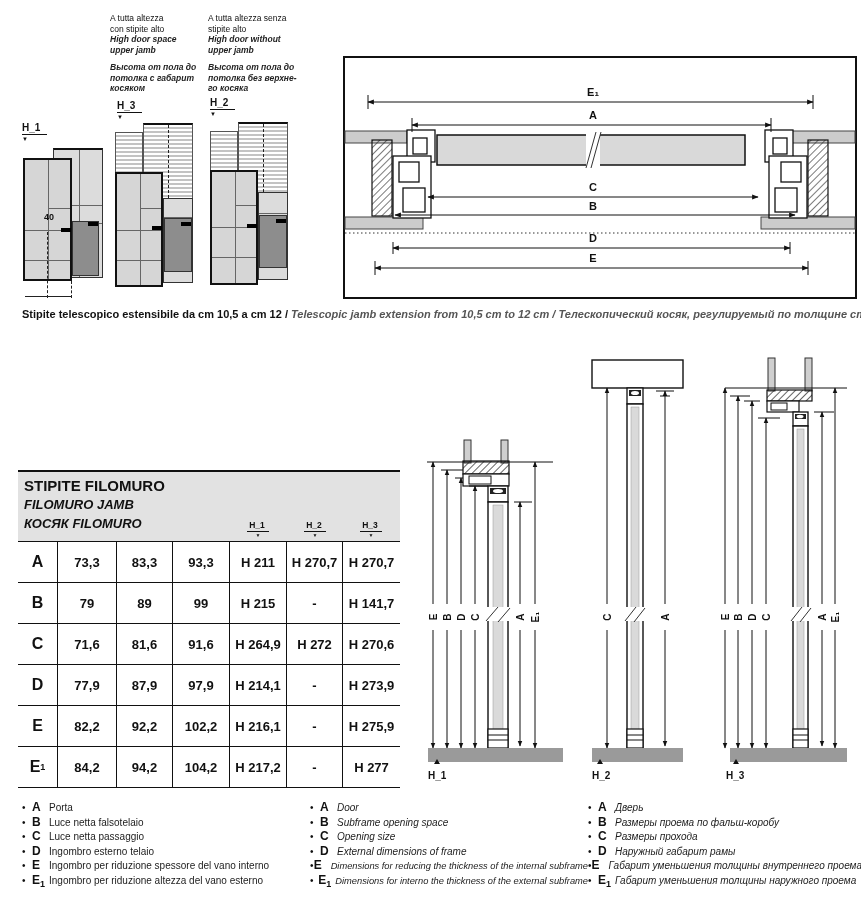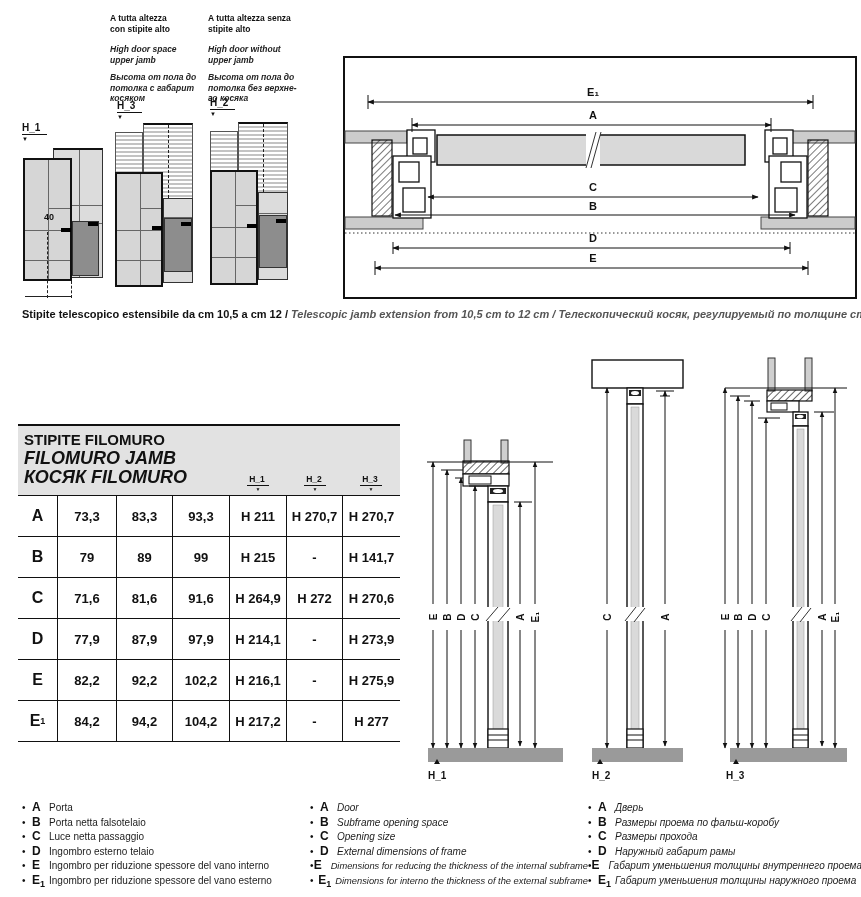--- a/index.html
+++ b/index.html
@@ -1,21 +1,21 @@
 <!DOCTYPE html>
 <html><head>
 <meta charset="utf-8">
 <style>
   html,body{margin:0;padding:0;background:#fff}
   #page{position:relative;width:861px;height:897px;background:#fff;overflow:hidden;
         font-family:"Liberation Sans","DejaVu Sans",sans-serif;color:#111}
   .abs{position:absolute}
   
   .note{position:absolute;font-size:8.5px;line-height:10.5px;letter-spacing:0}
-  .nb{font-weight:bold;margin-bottom:10px}
+  .nb{font-weight:normal;margin-bottom:0}
   .ni{font-weight:bold;font-style:italic;margin-bottom:7px;color:#222}
   
   .href{position:absolute;font-size:10px;font-weight:bold}
   .hlbl{display:inline-block;border-bottom:1.5px solid #111;padding:0 7px 1px 0}
   .tri{display:block;font-size:6px;line-height:6px;margin-top:1px;color:#111}
   
   .panel{position:absolute;background:#dcdcdc;border:1px solid #333;box-sizing:border-box}
   .front{background:#d6d6d6;border:2px solid #111}
   .dark{position:absolute;background:#8d8d8d;border:1px solid #333;box-sizing:border-box}
   .handle{position:absolute;width:10px;height:4px;background:#000}
@@ -28,21 +28,21 @@
   .dimh{position:absolute;height:0;border-top:1px solid #222}
   .dim40{position:absolute;font-size:9px;font-weight:bold}
   
   .caption{position:absolute;font-size:11px;font-weight:bold;white-space:nowrap}
   .ci{color:#555;font-style:italic}
   
   #spec-table{position:absolute}
   .thead{position:relative;height:65px;background:#e2e2e2;border-top:2px solid #111;
          padding:4px 0 0 6px;box-sizing:content-box}
   .t1{font-size:15px;font-weight:bold;line-height:19px}
-  .t2,.t3{font-size:18px;font-weight:bold;font-style:italic;line-height:19px}
+  .t2,.t3{font-size:13px;font-weight:bold;font-style:italic;line-height:19px}
   .colref{position:absolute;bottom:3px;width:34px;text-align:center;font-size:8.5px;font-weight:bold}
   .colref .hlbl{border-bottom:1px solid #111;padding:0 4px 1px 2px}
   .colref .tri{font-size:5px;line-height:5px}
   .tgrid{display:grid;grid-template-columns:40px 59px 56px 57px 57px 56px 57px;
          grid-auto-rows:41px;border-top:1.5px solid #111}
   .tc{border-bottom:1.5px solid #111;border-right:1.5px solid #111;display:flex;
       align-items:center;justify-content:center;font-weight:bold;font-size:13px}
   .tc:nth-child(7n){border-right:none}
   .tk{font-size:16px}
   sub{font-size:9px}
@@ -202,21 +202,21 @@
       <text x="250" y="154">B</text>
       <text x="250" y="186">D</text>
       <text x="250" y="206">E</text>
     </g>
   </svg>
 
   <div class="caption" style="left:22px;top:308px;width:835px">
     <span>Stipite telescopico estensibile da cm 10,5 a cm 12</span><span> / </span><span class="ci">Telescopic jamb extension from 10,5 cm to 12 cm</span><span class="ci"> / </span><span class="ci">Телескопический косяк, регулируемый по толщине стены от 10,5 см до 12 см.</span>
   </div>
 
-  <div id="spec-table" style="left:18px;top:424px;width:382px">
+  <div id="spec-table" style="left:18px;top:470px;width:382px">
     <div class="thead">
       <div class="t1">STIPITE FILOMURO</div>
       <div class="t2">FILOMURO JAMB</div>
       <div class="t3">КОСЯК FILOMURO</div>
       <div class="colref" style="left:223px"><span class="hlbl">H_1</span><span class="tri">▼</span></div>
       <div class="colref" style="left:280px"><span class="hlbl">H_2</span><span class="tri">▼</span></div>
       <div class="colref" style="left:336px"><span class="hlbl">H_3</span><span class="tri">▼</span></div>
     </div>
     <div class="tgrid">
       <div class="tc tk">
@@ -440,41 +440,41 @@
 
   <div class="legend" style="left:22px;top:800px;width:284px">
     <div class="lrow">
         <span class="bull">•</span>
         <span class="lk"><span>A</span><sub></sub></span>
         <span class="lt">Porta</span>
       </div>
     <div class="lrow">
         <span class="bull">•</span>
         <span class="lk"><span>B</span><sub></sub></span>
-        <span class="lt">Porta netta falsotelaio</span>
+        <span class="lt">Luce netta falsotelaio</span>
       </div>
     <div class="lrow">
         <span class="bull">•</span>
         <span class="lk"><span>C</span><sub></sub></span>
         <span class="lt">Luce netta passaggio</span>
       </div>
     <div class="lrow">
         <span class="bull">•</span>
         <span class="lk"><span>D</span><sub></sub></span>
         <span class="lt">Ingombro esterno telaio</span>
       </div>
     <div class="lrow">
         <span class="bull">•</span>
         <span class="lk"><span>E</span><sub></sub></span>
         <span class="lt">Ingombro per riduzione spessore del vano interno</span>
       </div>
     <div class="lrow">
         <span class="bull">•</span>
         <span class="lk"><span>E</span><sub>1</sub></span>
-        <span class="lt">Ingombro per riduzione spessore del vano esterno</span>
+        <span class="lt">Ingombro per riduzione altezza del vano esterno</span>
       </div>
   </div>
 
   <div class="legend ital" style="left:310px;top:800px;width:278px">
     <div class="lrow">
         <span class="bull">•</span>
         <span class="lk"><span>A</span><sub></sub></span>
         <span class="lt">Door</span>
       </div>
     <div class="lrow">

